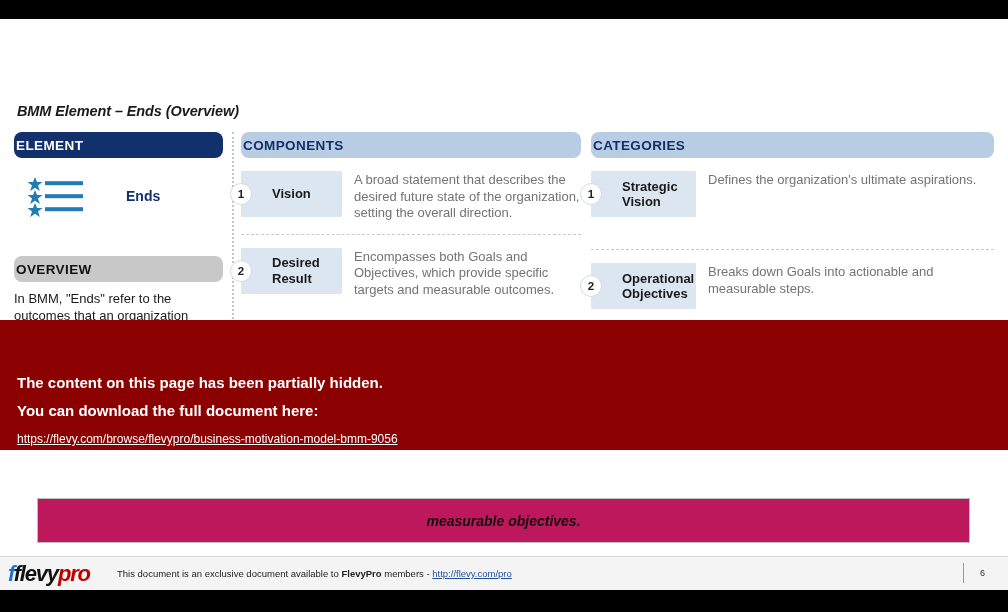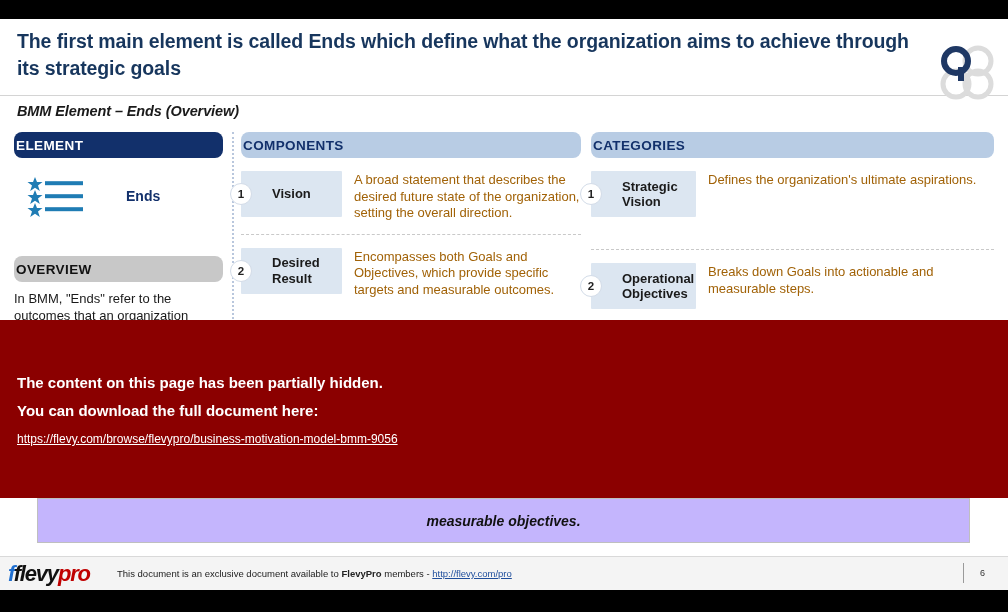--- a/index.html
+++ b/index.html
@@ -141,49 +141,49 @@
     width: 22px; height: 22px;
     border-radius: 50%;
     background: #ffffff;
     border: 1px solid #d3dce8;
     display: flex; align-items: center; justify-content: center;
     font-size: 11.5px; font-weight: bold; color: #222;
   }
   .desc {
     font-size: 13px;
     line-height: 16.5px;
-    color: #a16207;
+    color: #737373;
     padding-left: 12px;
     padding-top: 1px;
   }
   .dash-sep {
     border-top: 1px dashed #c9c9c9;
     margin-top: 12px;
   }
 
   .c-chip   { width: 101px; }
   .cat-chip { width: 105px; }
 
   
   .bottom-box {
     position: absolute; left: 37px; top: 479px;
     width: 933px; height: 45px;
-    background: #c4b5fd;
+    background: #be185d;
     border: 1px solid #bfbfbf;
     display: flex; align-items: center; justify-content: center;
   }
   .bottom-box span {
     font-size: 14px; font-style: italic; font-weight: bold;
     color: #111111;
   }
 
   
   .overlay {
     position: absolute; left: 0; top: 320px;
-    width: 1008px; height: 178px;
+    width: 1008px; height: 130px;
     background: #8b0000;
   }
   .overlay .l1 {
     position: absolute; left: 17px; top: 54px;
     font-size: 15px; font-weight: bold; color: #ffffff;
   }
   .overlay .l2 {
     position: absolute; left: 17px; top: 82px;
     font-size: 15px; font-weight: bold; color: #ffffff;
   }
@@ -233,32 +233,20 @@
 </style>
 </head>
 <body>
 
 <div id="slide">
 
   <div class="top-black"></div>
 
   <div class="canvas">
 
-    <div class="title-wrap">
-      <div class="title">The first main element is called Ends which define what the organization aims to achieve through its strategic goals</div>
-      <div class="logo">
-        <svg width="64" height="64" viewBox="0 0 64 64">
-          <circle cx="42" cy="20" r="13" fill="none" stroke="#dcdcdc" stroke-width="5"></circle>
-          <circle cx="20" cy="43" r="13" fill="none" stroke="#dcdcdc" stroke-width="5"></circle>
-          <circle cx="42" cy="43" r="13" fill="none" stroke="#dcdcdc" stroke-width="5"></circle>
-          <circle cx="20" cy="20" r="12" fill="none" stroke="#1f3864" stroke-width="6"></circle>
-          <rect x="22" y="26" width="6" height="14" fill="#1f3864"></rect>
-        </svg>
-      </div>
-    </div>
 
     <div class="subtitle">BMM Element – Ends (Overview)</div>
 
     <div class="dotted-div d1"></div>
 
     <div class="col-element">
       <div class="bar bar-element">ELEMENT</div>
       <div class="element-body">
         <span class="list-icon">
           <svg width="60" height="42" viewBox="0 0 60 42">

